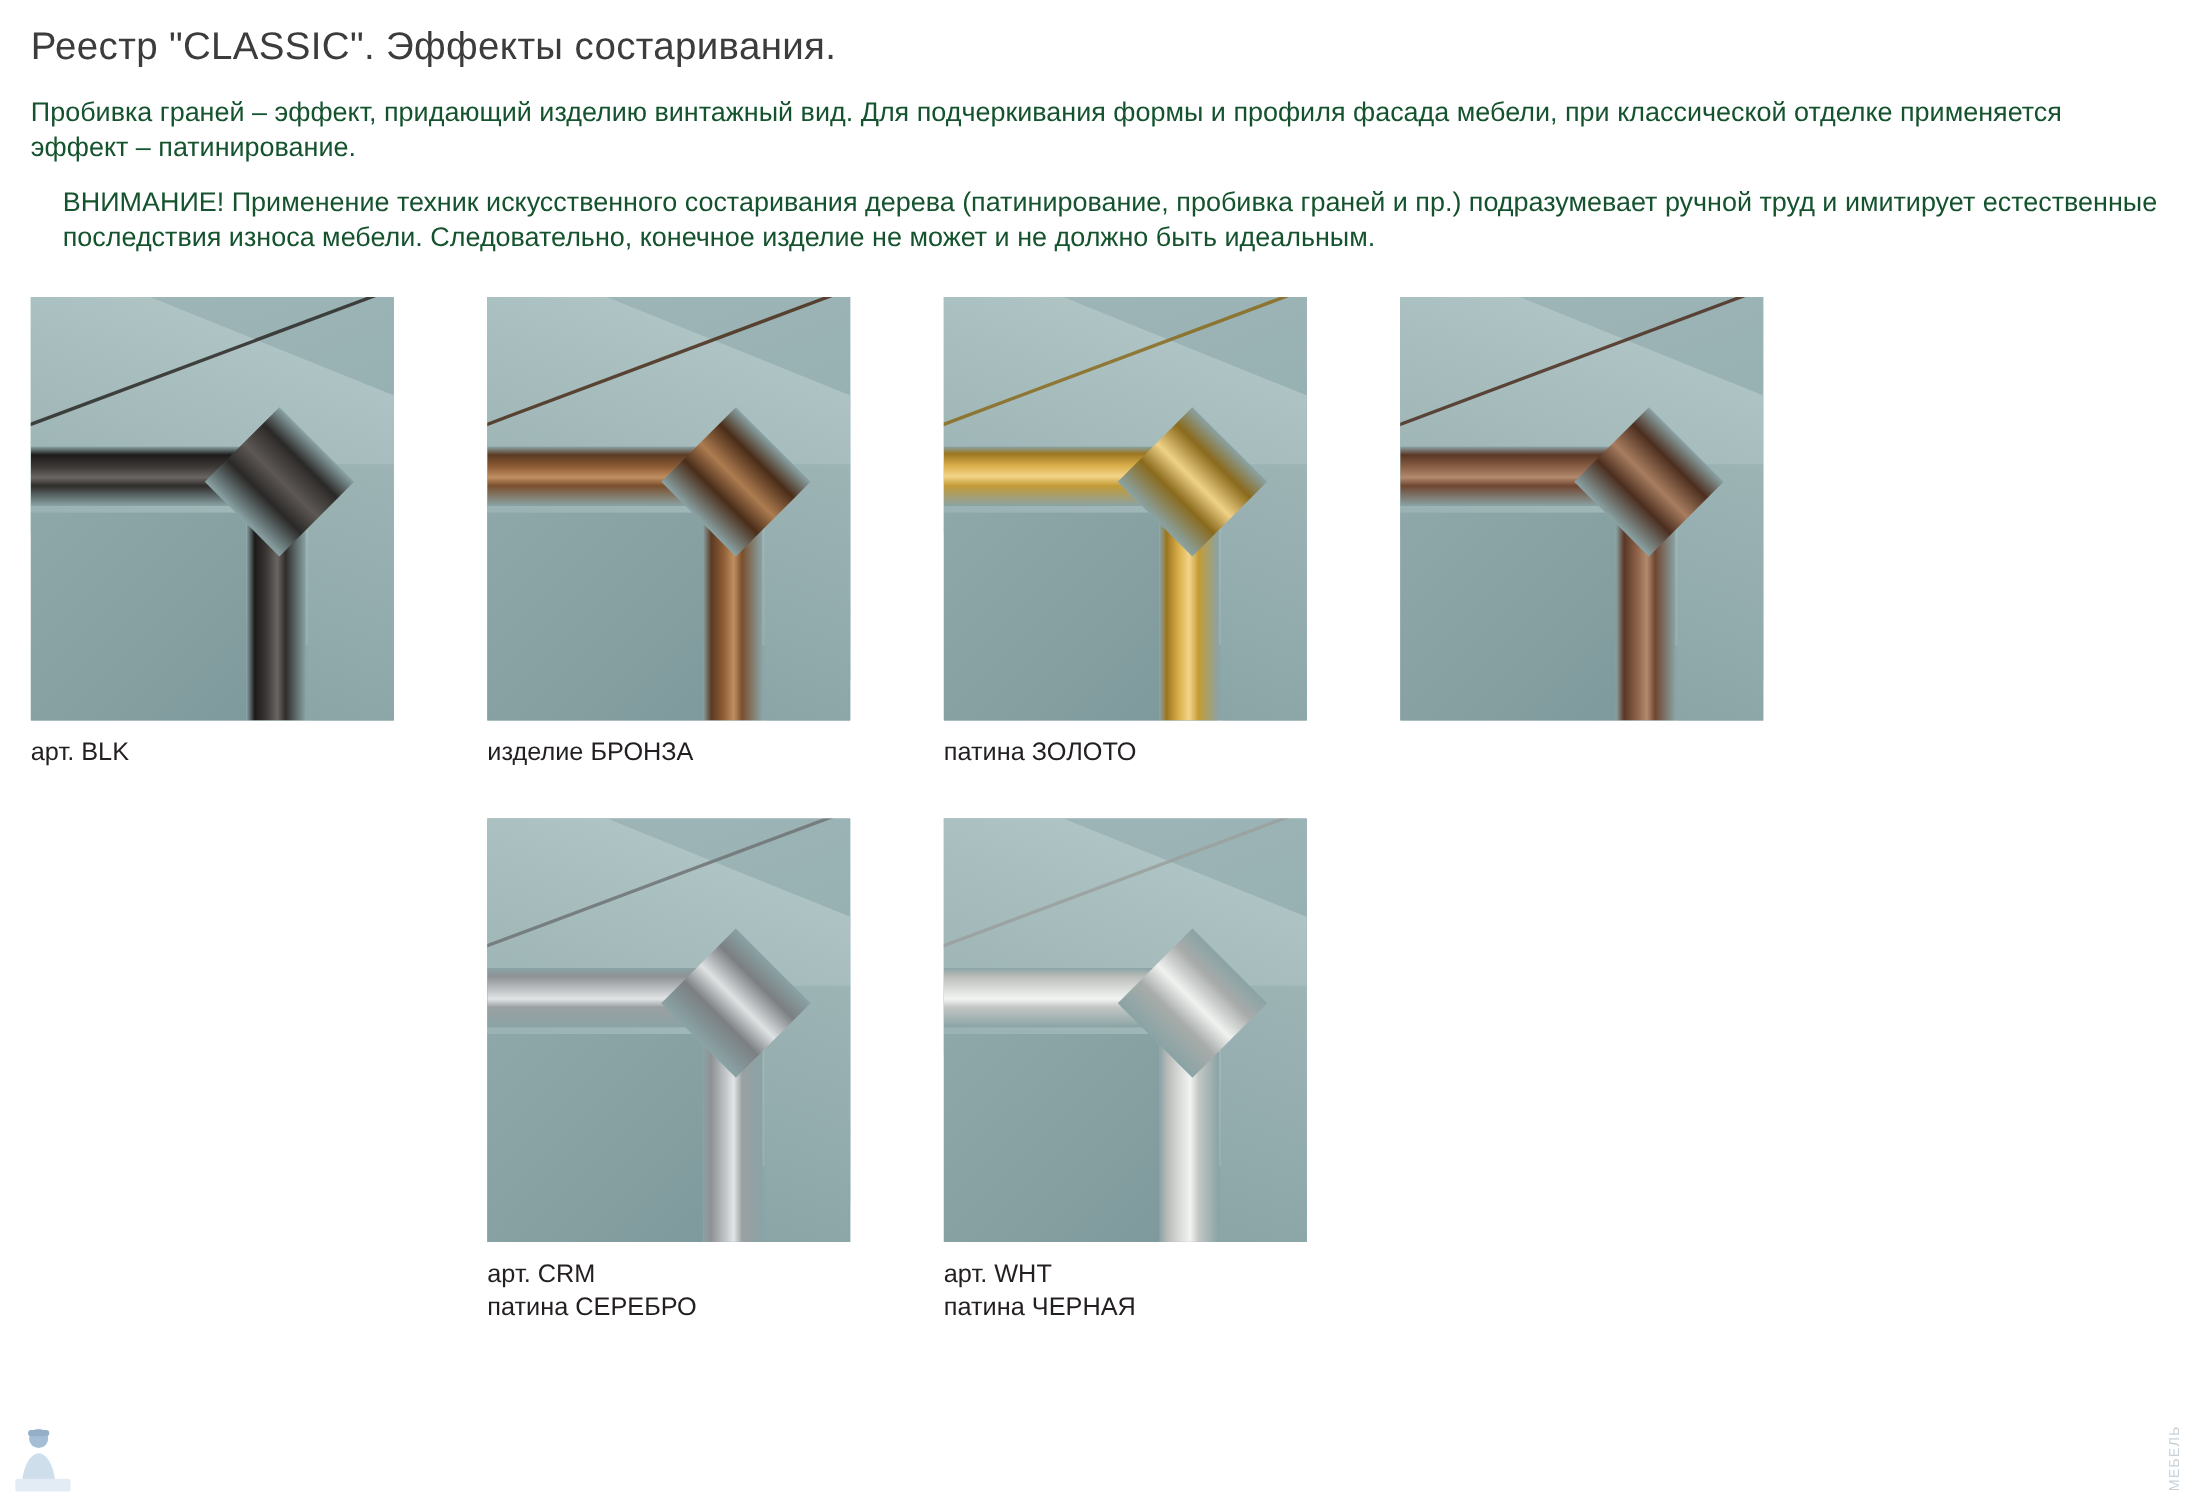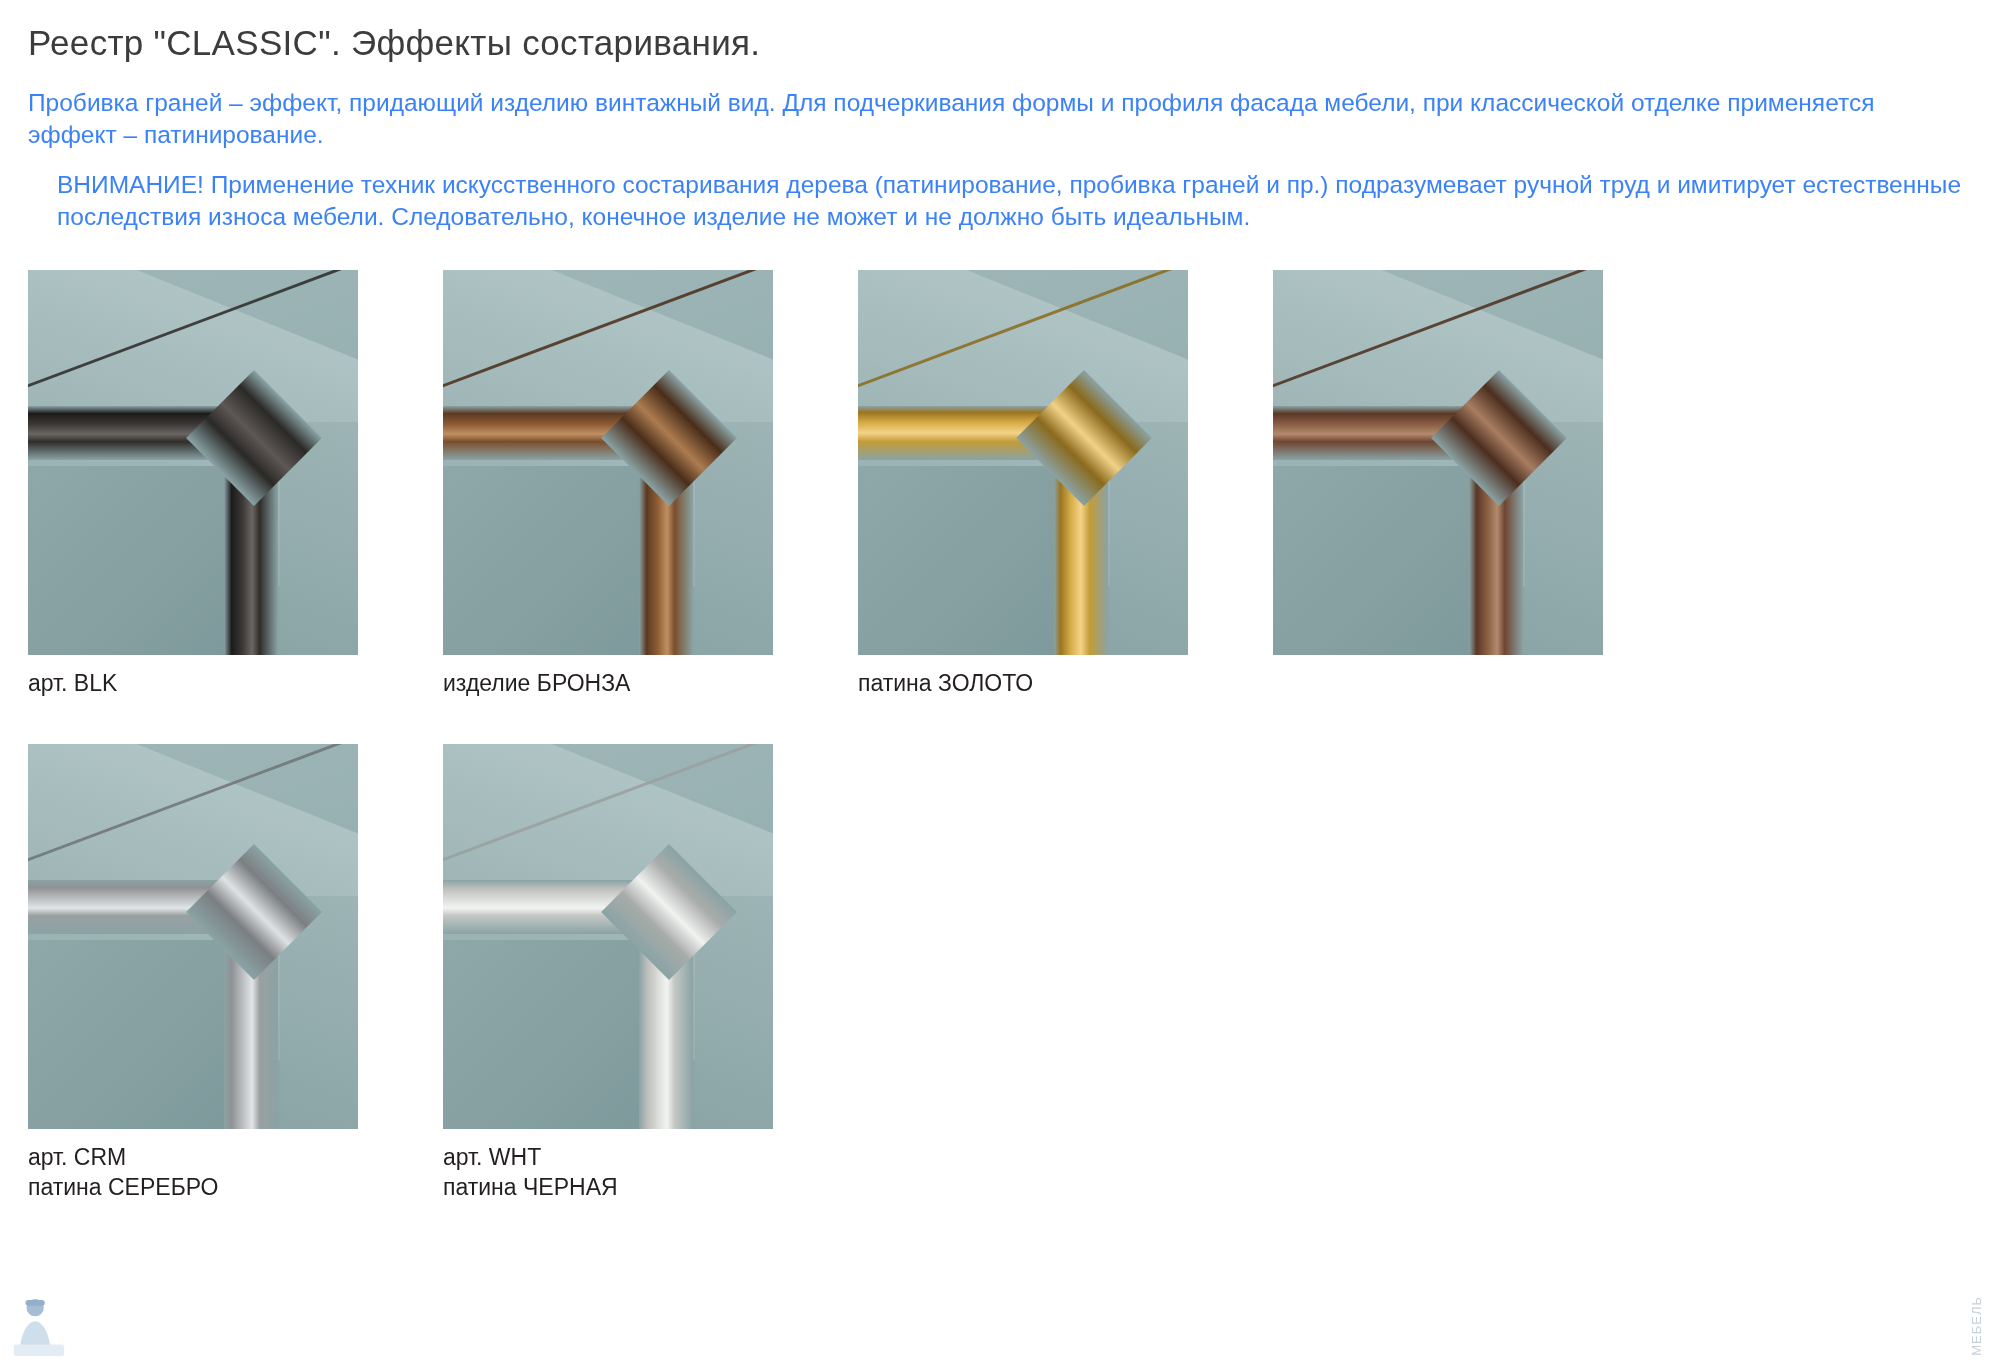--- a/index.html
+++ b/index.html
@@ -29,38 +29,39 @@
     font-weight: 400;
     color: #3c3c3c;
     letter-spacing: 0.3px;
     margin: 6px 0 24px 0;
     line-height: 1.1;
   }
 
   .para {
     font-size: 24.5px;
     line-height: 1.32;
-    color: #3b82f6;
+    color: #14532d;
     margin: 0 0 18px 0;
     max-width: 1940px;
   }
   .para.second {
     margin-bottom: 10px;
     margin-left: 29px;
   }
   .attention {
     font-weight: 400;
   }
 
   
   .grid {
     margin-top: 36px;
     display: flex;
     flex-wrap: wrap;
     width: 1660px;
+    justify-content: center;
   }
   .cell {
     width: 415px;
     margin-bottom: 46px;
   }
   .sample {
     width: 330px;
     height: 385px;
     position: relative;
     overflow: hidden;

